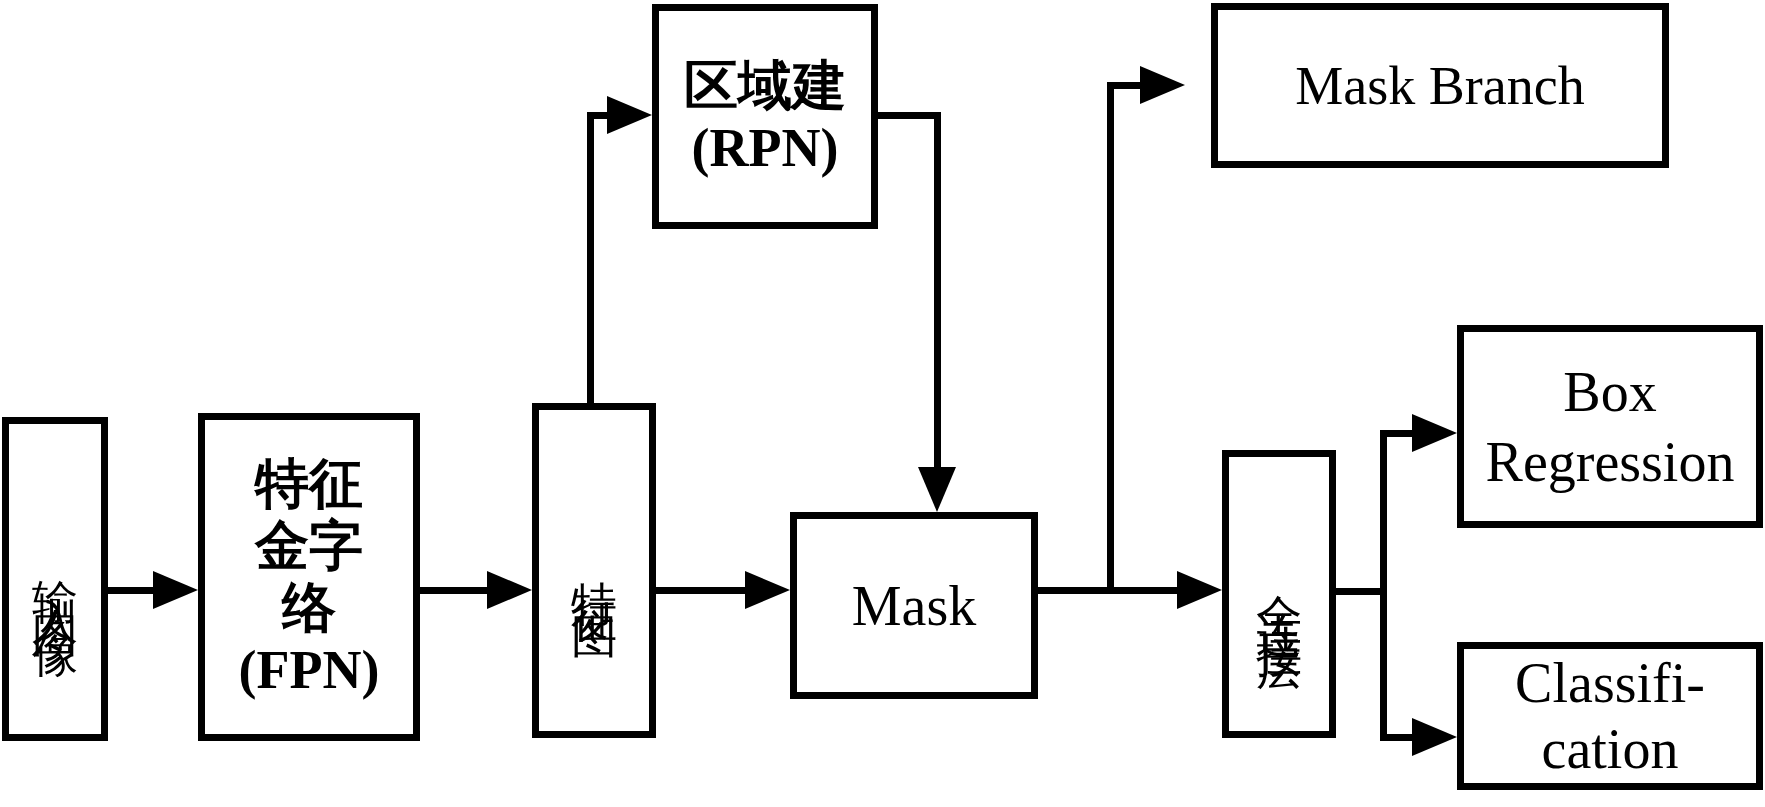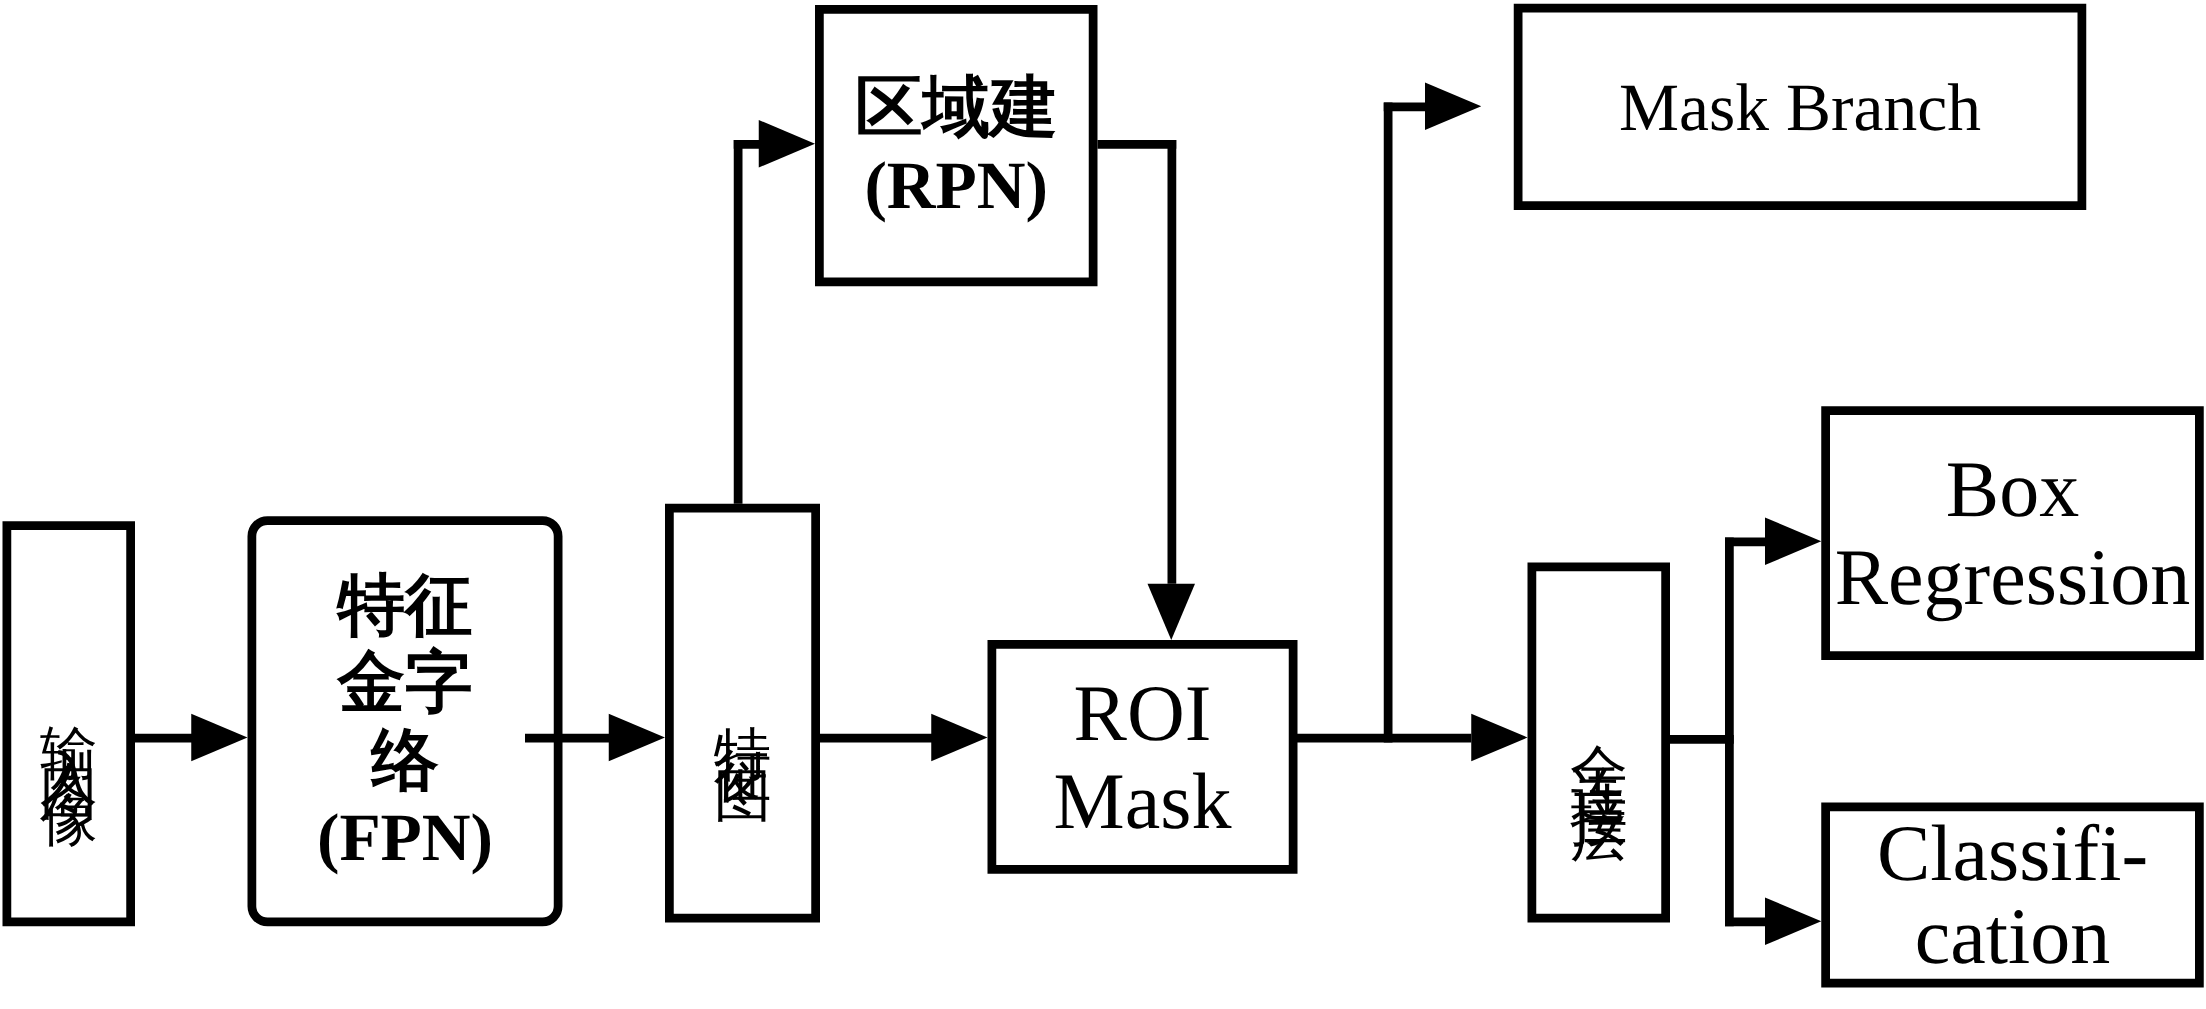--- a/index.html
+++ b/index.html
@@ -25,21 +25,21 @@
     align-items: center;
     justify-content: center;
     text-align: center;
   }
   .lines {
     font-size: 54px;
     line-height: 62px;
     font-weight: bold;
   }
   .lines-en {
-    font-size: 64px;
+    font-size: 56px;
     line-height: 70px;
   }
   .single-en {
     font-size: 54px;
     line-height: 60px;
   }
   .vtext {
     writing-mode: vertical-rl;
     text-orientation: upright;
     font-size: 46px;
@@ -68,21 +68,21 @@
 </style>
 </head>
 <body>
 
 <div id="canvas">
 
   <div class="box" style="left:2px; top:417px; width:106px; height:324px;">
     <div class="vtext">输入图像</div>
   </div>
 
-  <div class="box" style="left:198px; top:413px; width:252px; height:328px;border-radius:16px;">
+  <div class="box" style="left:198px; top:413px; width:222px; height:328px;">
     <div class="lines">
       <div>特征</div>
       <div>金字</div>
       <div>络</div>
       <div>(FPN)</div>
     </div>
   </div>
 
   <div class="box" style="left:532px; top:403px; width:124px; height:335px;">
     <div class="vtext">特征图</div>
@@ -90,21 +90,20 @@
 
   <div class="box" style="left:652px; top:4px; width:226px; height:225px;">
     <div class="lines">
       <div>区域建</div>
       <div>(RPN)</div>
     </div>
   </div>
 
   <div class="box" style="left:790px; top:512px; width:248px; height:187px;">
     <div class="lines-en">
-      <div>ROI</div>
       <div>Mask</div>
     </div>
   </div>
 
   <div class="box" style="left:1185px; top:3px; width:458px; height:165px;margin-left:26px;">
     <div class="single-en">Mask Branch</div>
   </div>
 
   <div class="box" style="left:1222px; top:450px; width:114px; height:288px;">
     <div class="vtext">全连接层</div>

